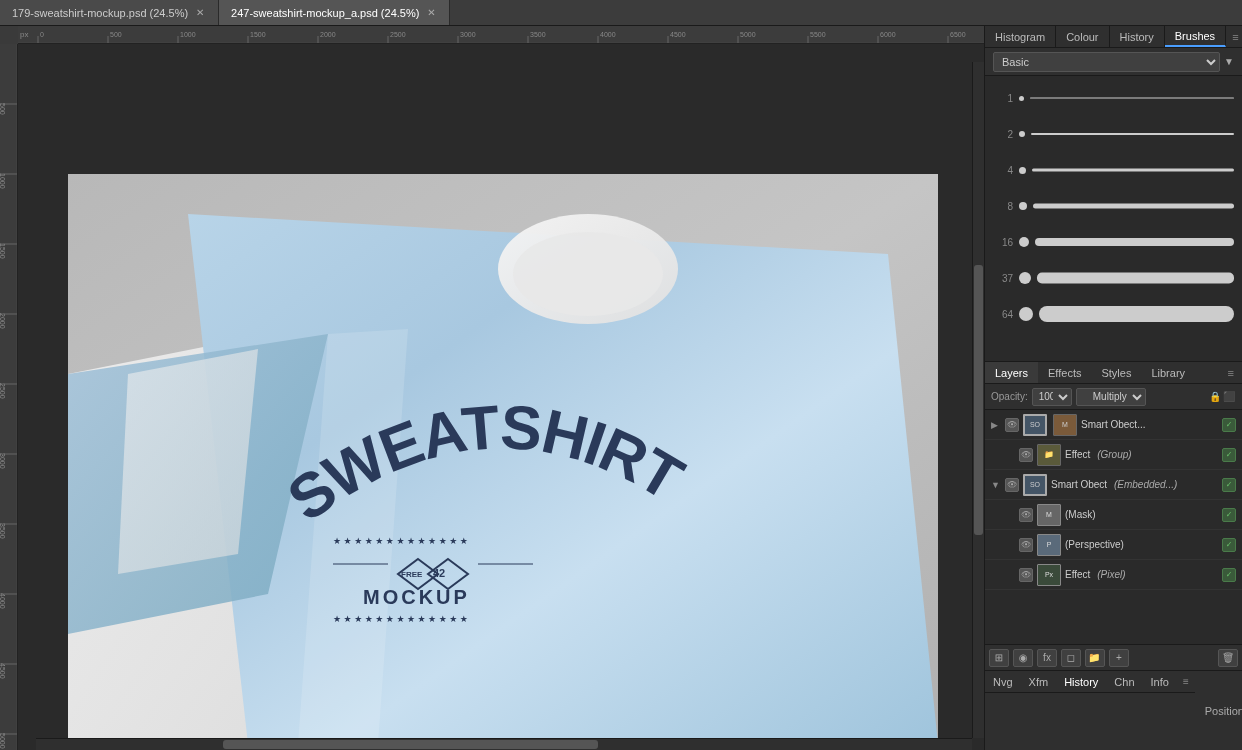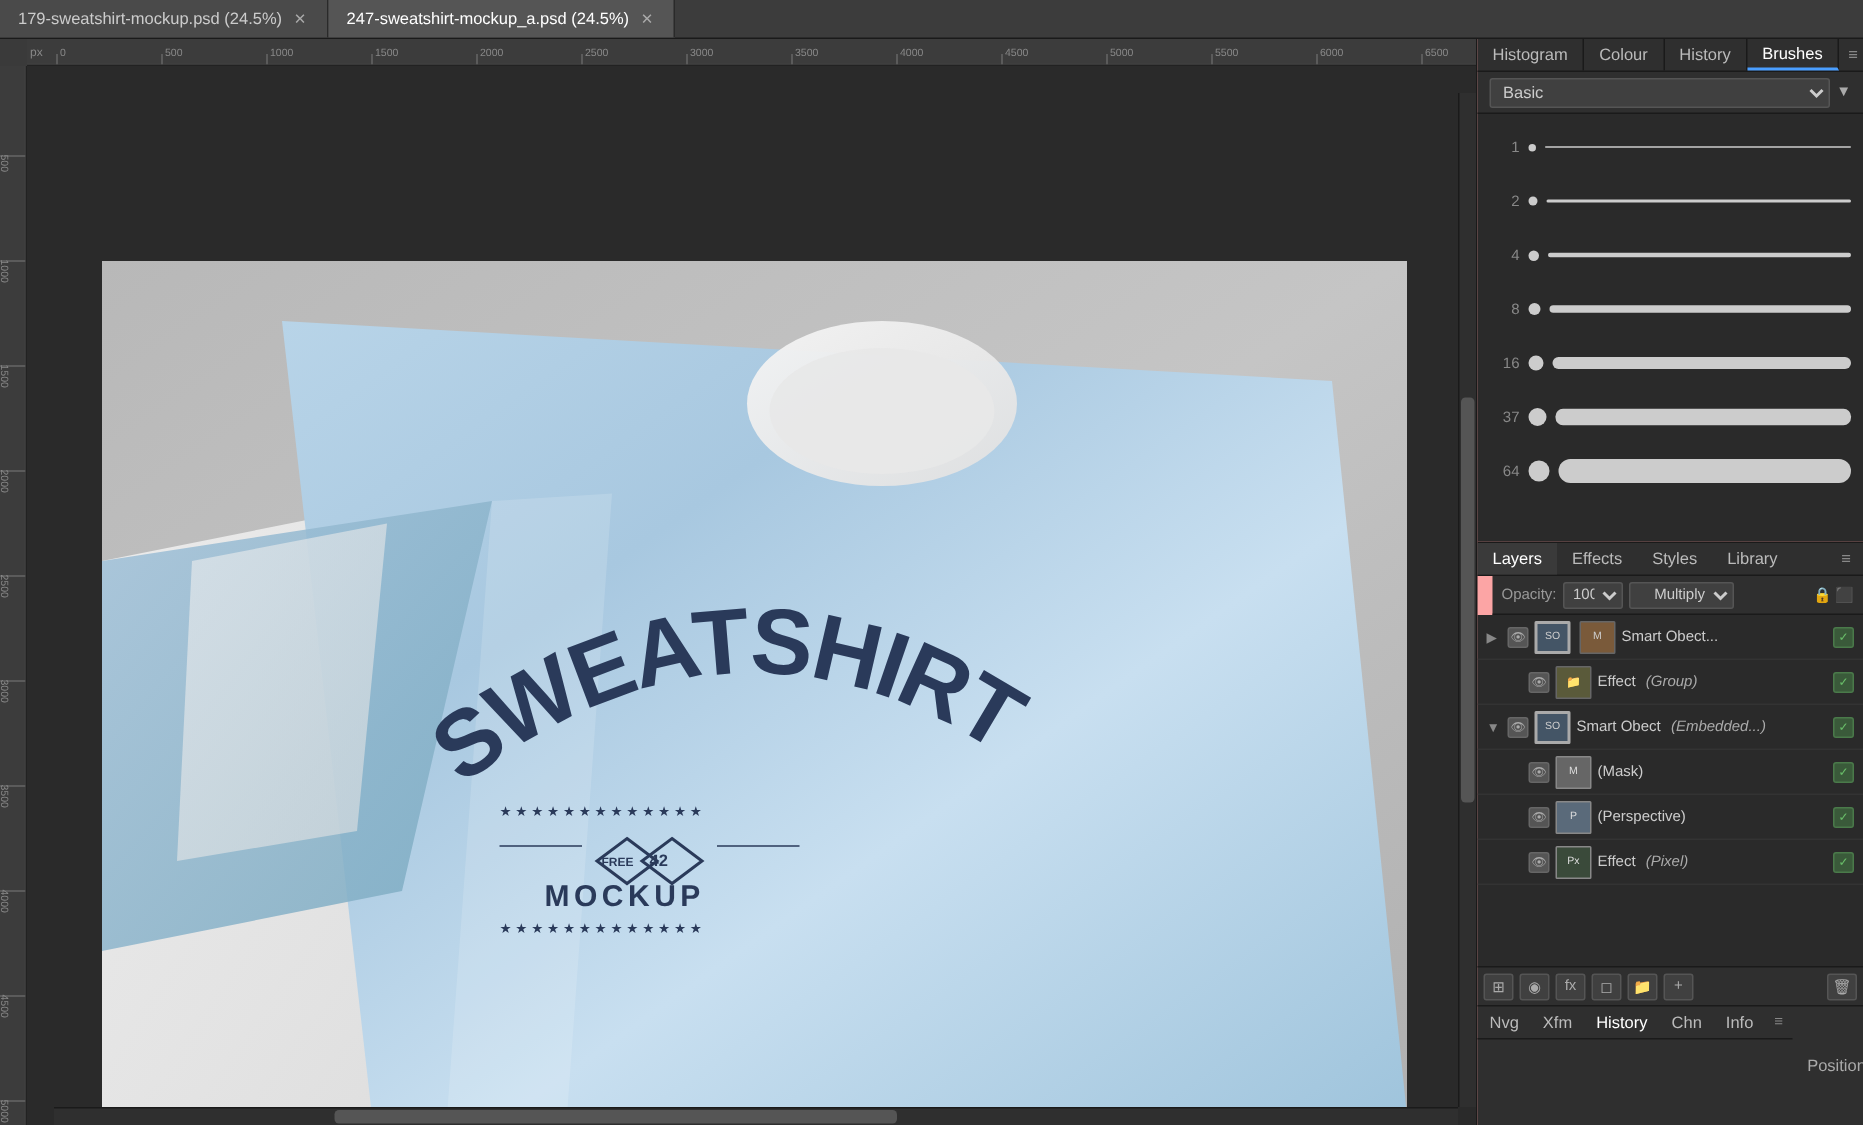--- a/index.html
+++ b/index.html
@@ -81,21 +81,21 @@
       top: 130px;
       width: 870px;
       height: 570px;
       background: #b0b0b0;
       overflow: hidden;
     }
 
     
     .right-panel {
       width: 258px;
-      background: #fca5a5;
+      background: #c2410c;
       border-left: 1px solid #1a1a1a;
       display: flex;
       flex-direction: column;
     }
 
     
     .panel-top-tabs {
       display: flex;
       background: #2f2f2f;
       border-bottom: 1px solid #1a1a1a;
@@ -222,21 +222,20 @@
     }
 
     .layers-controls {
       display: flex;
       align-items: center;
       height: 26px;
       padding: 0 6px;
       gap: 4px;
       background: #2f2f2f;
       border-bottom: 1px solid #1a1a1a;
-      margin-left: 10px;
     }
     .layers-control-label {
       font-size: 10px;
       color: #999;
     }
     .layers-control-select {
       background: #404040;
       border: 1px solid #555;
       color: #ccc;
       height: 18px;

